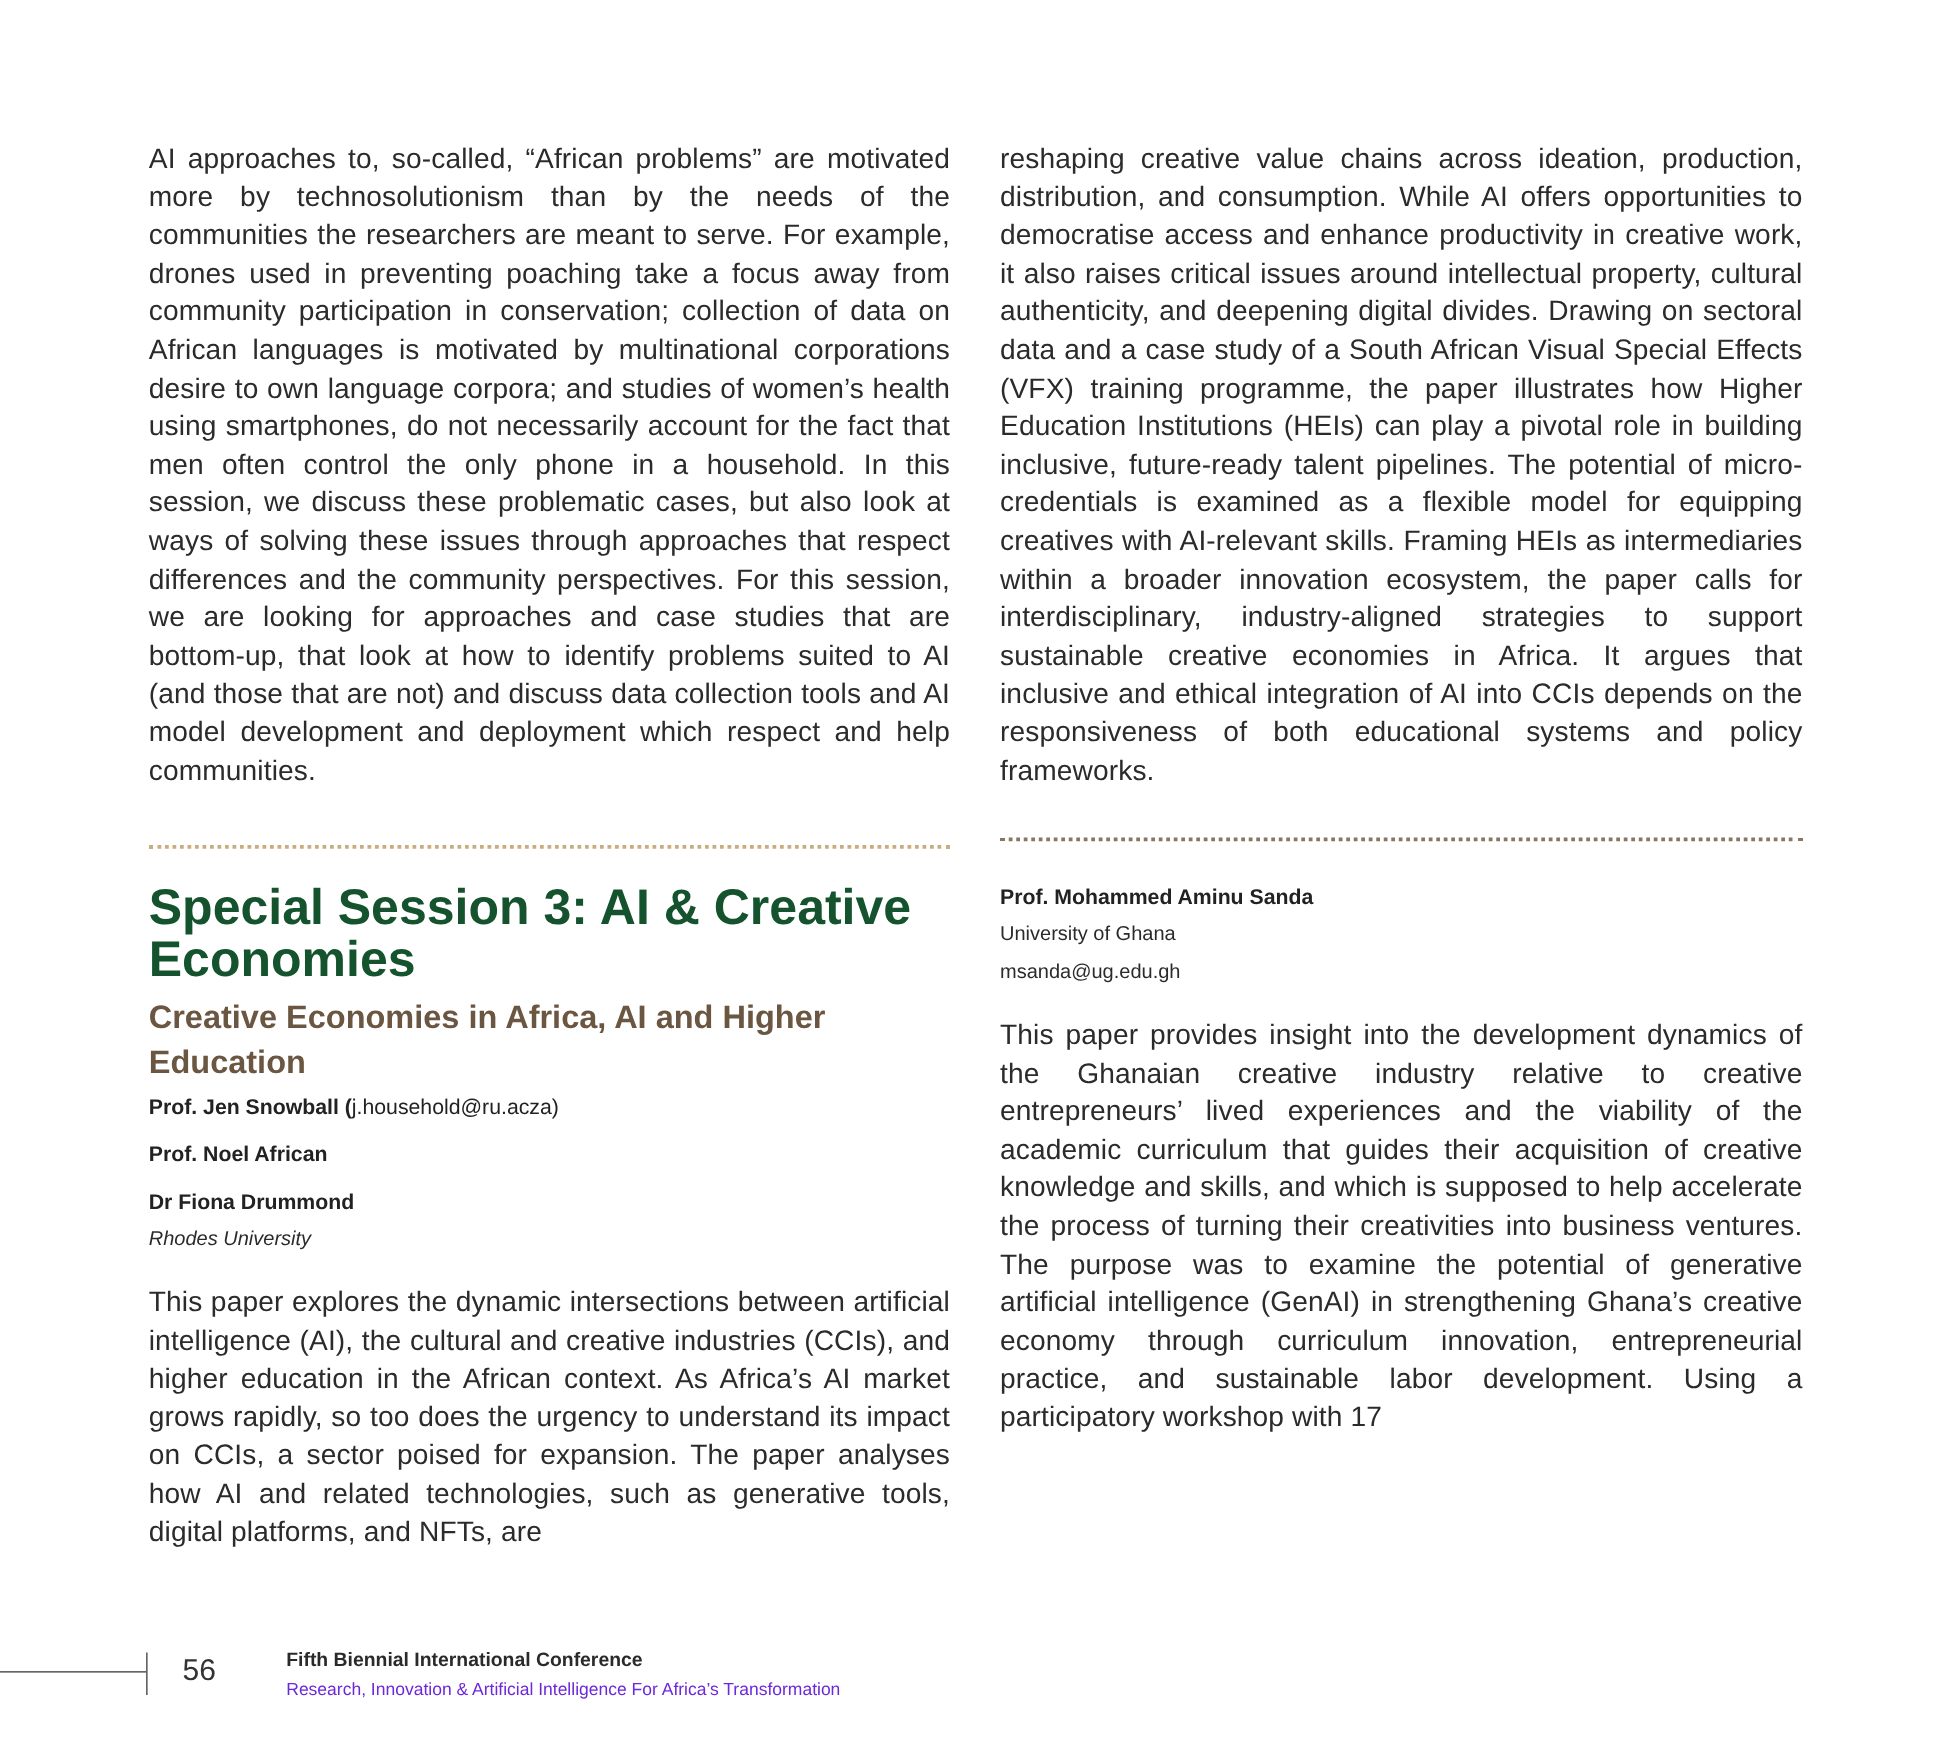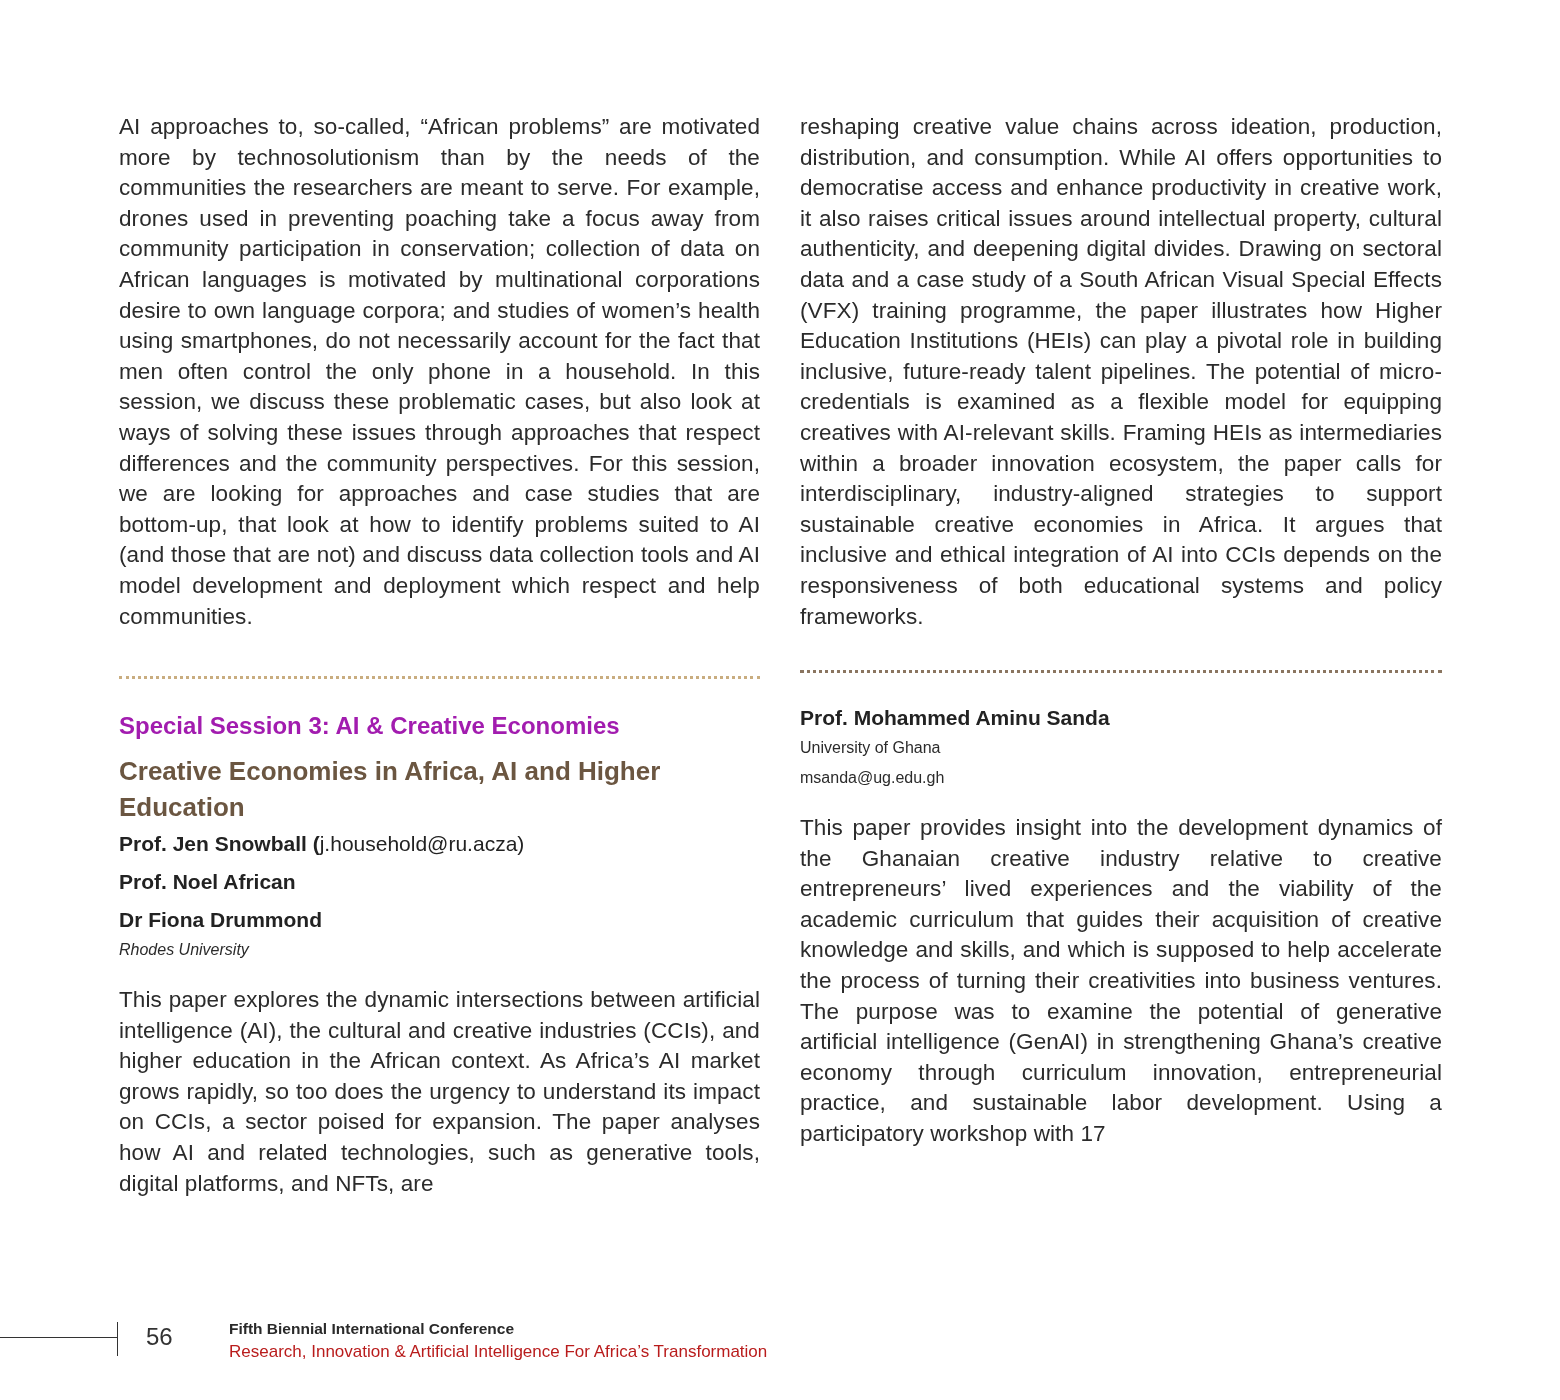--- a/index.html
+++ b/index.html
@@ -32,36 +32,36 @@
     }
 
     .divider {
       height: 0;
       border-top: 3px dotted #c9ad80;
       margin: 0;
     }
     .divider.brown { border-top-color: #8a7560; }
 
     .session-title {
-      color: #a21caf;
+      color: #14532d;
       font-weight: 700;
-      font-size: 24px;
+      font-size: 40px;
       line-height: 42px;
       margin: 0;
     }
     .paper-title {
       color: #6b5641;
       font-weight: 700;
       font-size: 26px;
       line-height: 36px;
       margin: 0;
     }
     .author {
       font-weight: 700;
-      font-size: 21px;
+      font-size: 17px;
       line-height: 30px;
       color: #222;
       margin: 0;
     }
     .author .email {
       font-weight: 400;
     }
     .affil {
       font-size: 16px;
       line-height: 30px;
@@ -99,23 +99,23 @@
       top: 1318px;
       font-size: 15.5px;
       line-height: 21px;
       font-weight: 700;
       color: #2a2a2a;
     }
     .footer-sub {
       position: absolute;
       left: 229px;
       top: 1341px;
-      font-size: 17px;
+      font-size: 14px;
       line-height: 21px;
-      color: #b91c1c;
+      color: #6d28d9;
     }
   </style>
 </head>
 <body>
 
 <div class="col col-left">
   <p class="body-text">AI approaches to, so-called, “African problems” are motivated more by technosolutionism than by the needs of the communities the researchers are meant to serve. For example, drones used in preventing poaching take a focus away from community participation in conservation; collection of data on African languages is motivated by multinational corporations desire to own language corpora; and studies of women’s health using smartphones, do not necessarily account for the fact that men often control the only phone in a household. In this session, we discuss these problematic cases, but also look at ways of solving these issues through approaches that respect differences and the community perspectives. For this session, we are looking for approaches and case studies that are bottom-up, that look at how to identify problems suited to AI (and those that are not) and discuss data collection tools and AI model development and deployment which respect and help communities.</p>
 
   <div style="height:44px"></div>
   <div class="divider"></div>

